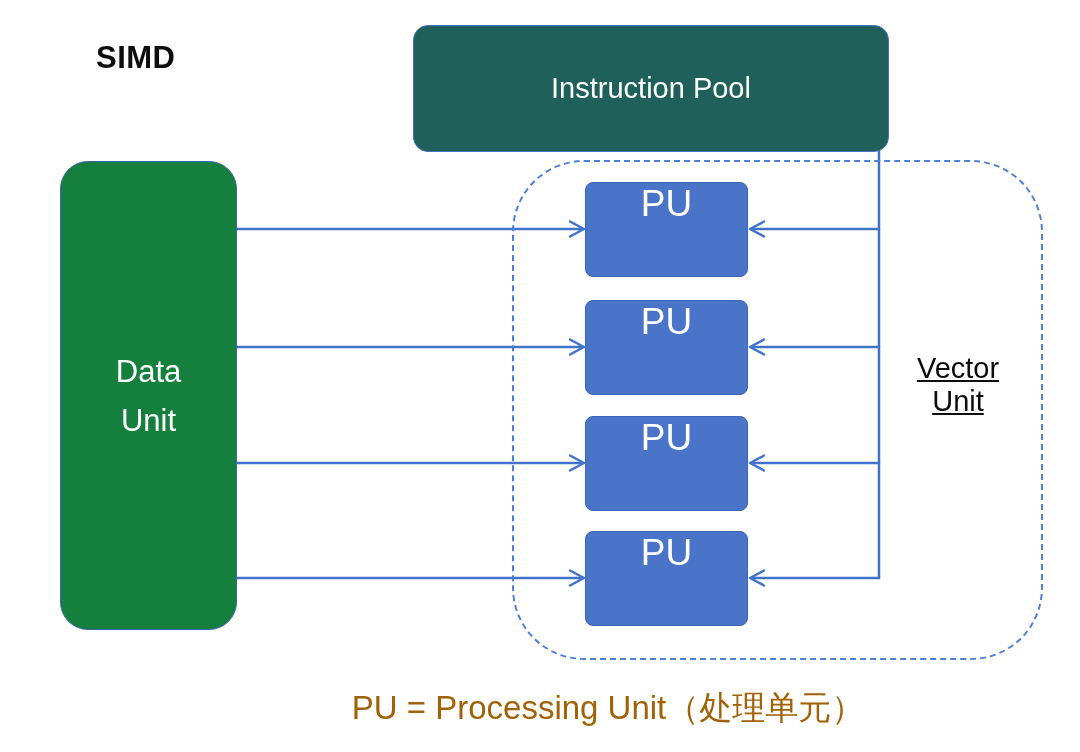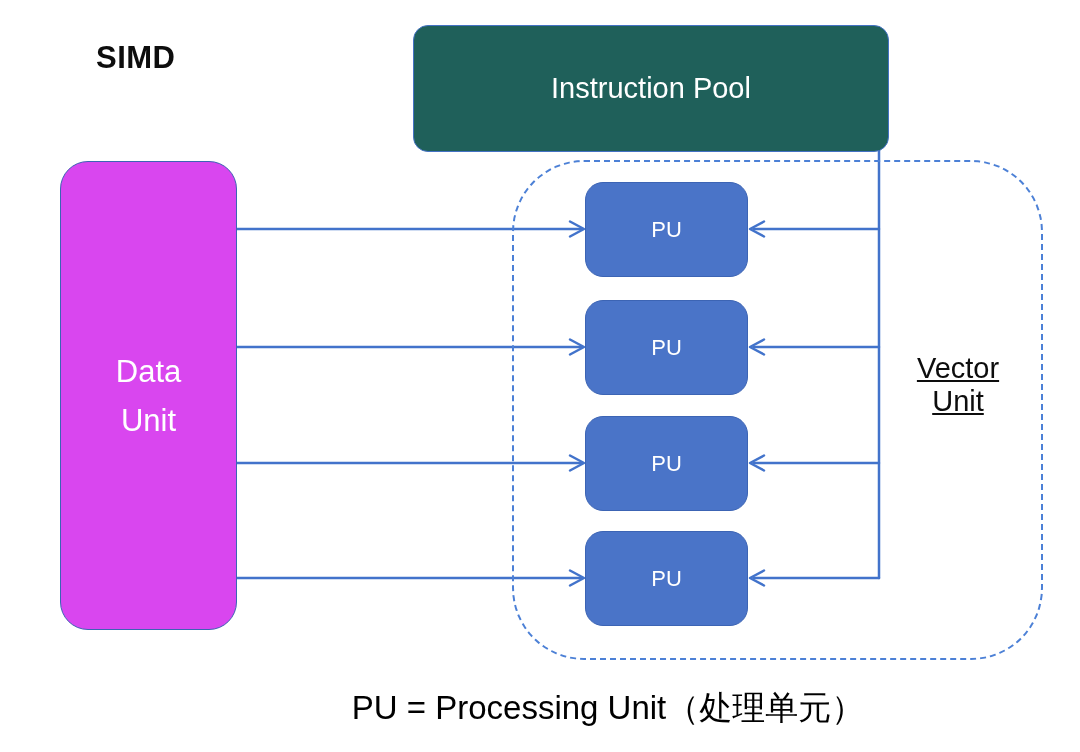--- a/index.html
+++ b/index.html
@@ -13,43 +13,43 @@
     color:#0d0d0d;letter-spacing:0.5px;
   }
   .instruction-pool{
     position:absolute;left:413px;top:25px;width:476px;height:127px;
     background:#1f605a;border:1.6px solid #4472c4;border-radius:15px;
     display:flex;align-items:center;justify-content:center;
     color:#ffffff;font-size:29px;font-weight:500;box-sizing:border-box;
   }
   .data-pool{
     position:absolute;left:60px;top:161px;width:177px;height:469px;
-    background:#d946ef;border:1.6px solid #3c64b4;border-radius:28px;
+    background:#15803d;border:1.6px solid #3c64b4;border-radius:28px;
     display:flex;align-items:center;justify-content:center;text-align:center;
     color:#ffffff;font-size:31px;line-height:49px;box-sizing:border-box;
   }
   .vector-unit-box{
     position:absolute;left:512px;top:160px;width:531px;height:500px;
     border:2.2px dashed #4c80d6;border-radius:72px;box-sizing:border-box;
   }
   .pu-box{
     position:absolute;left:585px;width:163px;height:95px;
-    background:#4a74c8;border:1.6px solid #3c64b4;border-radius:18px;
-    display:flex;align-items:center;justify-content:center;
-    color:#ffffff;font-size:22px;box-sizing:border-box;
+    background:#4a74c8;border:1.6px solid #3c64b4;border-radius:8px;
+    display:flex;justify-content:center;
+    color:#ffffff;font-size:37px;box-sizing:border-box;
   }
   .pu-1{top:182px;} .pu-2{top:300px;} .pu-3{top:416px;} .pu-4{top:531px;}
   .vector-unit-label{
     position:absolute;left:878px;top:352px;width:160px;text-align:center;
     color:#0d0d0d;font-size:29px;text-decoration:underline;
   }
   .vector-unit-label .line2{}
   .caption{
     position:absolute;left:138px;top:686px;width:940px;text-align:center;
-    color:#000000;font-size:33px;white-space:pre;
+    color:#a16207;font-size:33px;white-space:pre;
   }
 </style>
 </head>
 <body>
 
 <div class="canvas">
 
   <svg class="conn-svg" viewBox="0 0 1080 752" fill="none" stroke="#4273cb" stroke-width="2.5" stroke-linecap="round" stroke-linejoin="round">
 
     <path d="M879 127 L879 578"></path>

